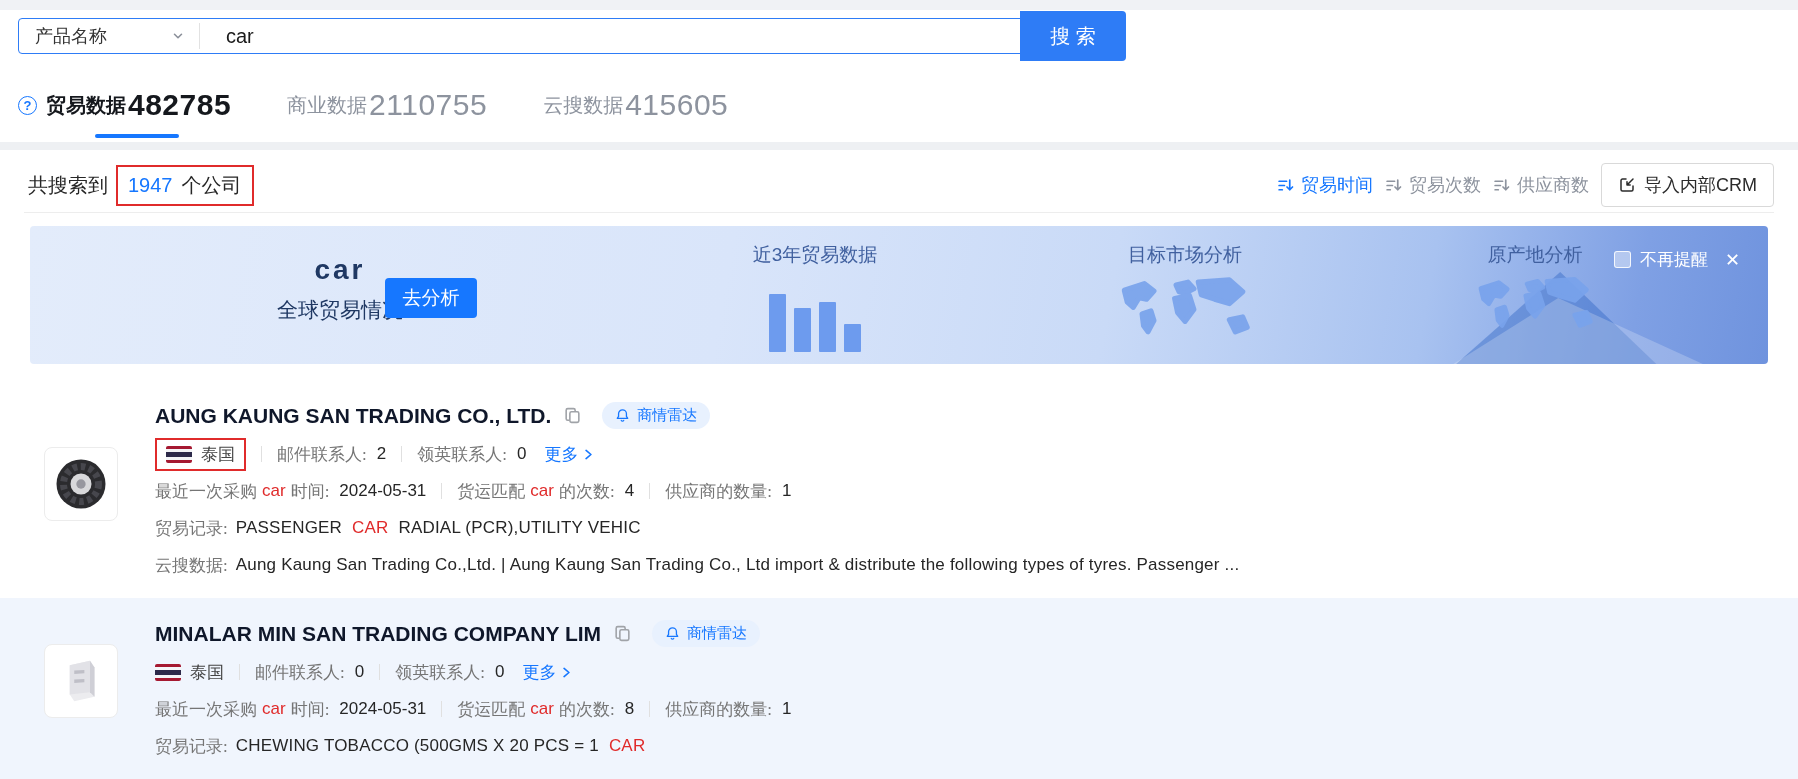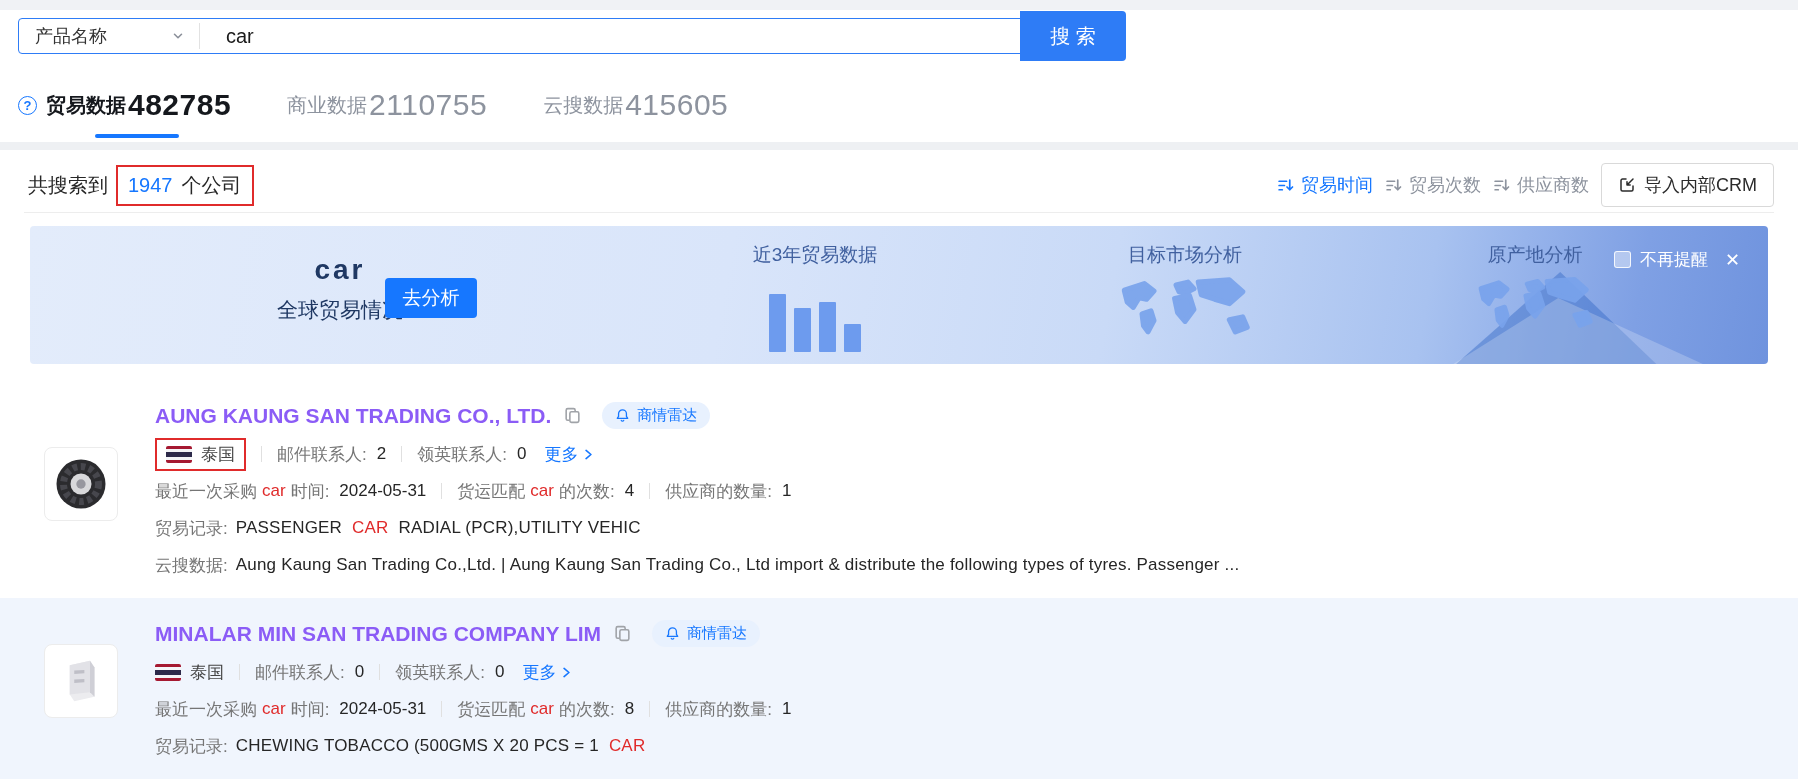--- a/index.html
+++ b/index.html
@@ -82,27 +82,27 @@
 
   
   .card { position:absolute; left:0; right:0; padding:10px 24px 0 155px; }
   .card1 { top:242px; height:206px; background:#fff; }
   .card2 { top:448px; bottom:0; background:#f0f5fd; padding-top:22px; }
   .thumb { position:absolute; left:44px; width:74px; height:74px; background:#fff;
     border:1px solid #ececec; border-radius:8px; display:flex; align-items:center; justify-content:center; }
   .card1 .thumb { top:55px; }
   .card2 .thumb { top:46px; }
   .name-row { display:flex; align-items:center; margin-bottom:13px; }
-  .co-name { font-size:21px; font-weight:700; color:#8b5cf6; }
+  .co-name { font-size:21px; font-weight:700; color:#0f172a; }
   .copy-icon { margin-left:12px; cursor:pointer; display:inline-flex; }
   .badge { margin-left:20px; height:27px; padding:0 13px; background:#e8f1fe; border-radius:14px;
     display:inline-flex; align-items:center; gap:7px; color:#1677ff; font-size:15px; cursor:pointer;justify-content:space-between; }
   .info-row { display:flex; align-items:center; margin-bottom:13px; height:24px; font-size:17px; }
   .vd { width:1px; height:16px; background:#e0e0e0; margin:0 15px; flex:none; }
-  .lbl { color:#757575; }
+  .lbl { color:#757575;font-family:Liberation Serif, serif; }
   .val { color:#262626; margin-left:10px; }
   .kw { color:#e02b2b; margin:0 5px; }
   .rec { color:#262626; margin-left:8px; letter-spacing:.2px; }
   .country-box { display:inline-flex; align-items:center; gap:9px; }
   .country-box.boxed { border:2px solid #e02b2b; padding:3px 9px; }
   .flag-th { width:26px; height:17px; border-radius:2px; flex:none;
     background:linear-gradient(180deg,#a51931 0 16.6%,#f4f5f8 16.6% 33.3%,#2d2a4a 33.3% 66.6%,#f4f5f8 66.6% 83.3%,#a51931 83.3% 100%); }
   .country-name { color:#454545; }
   .more-link { display:inline-flex; align-items:center; gap:4px; color:#1677ff; margin-left:18px; cursor:pointer; }
 </style>

